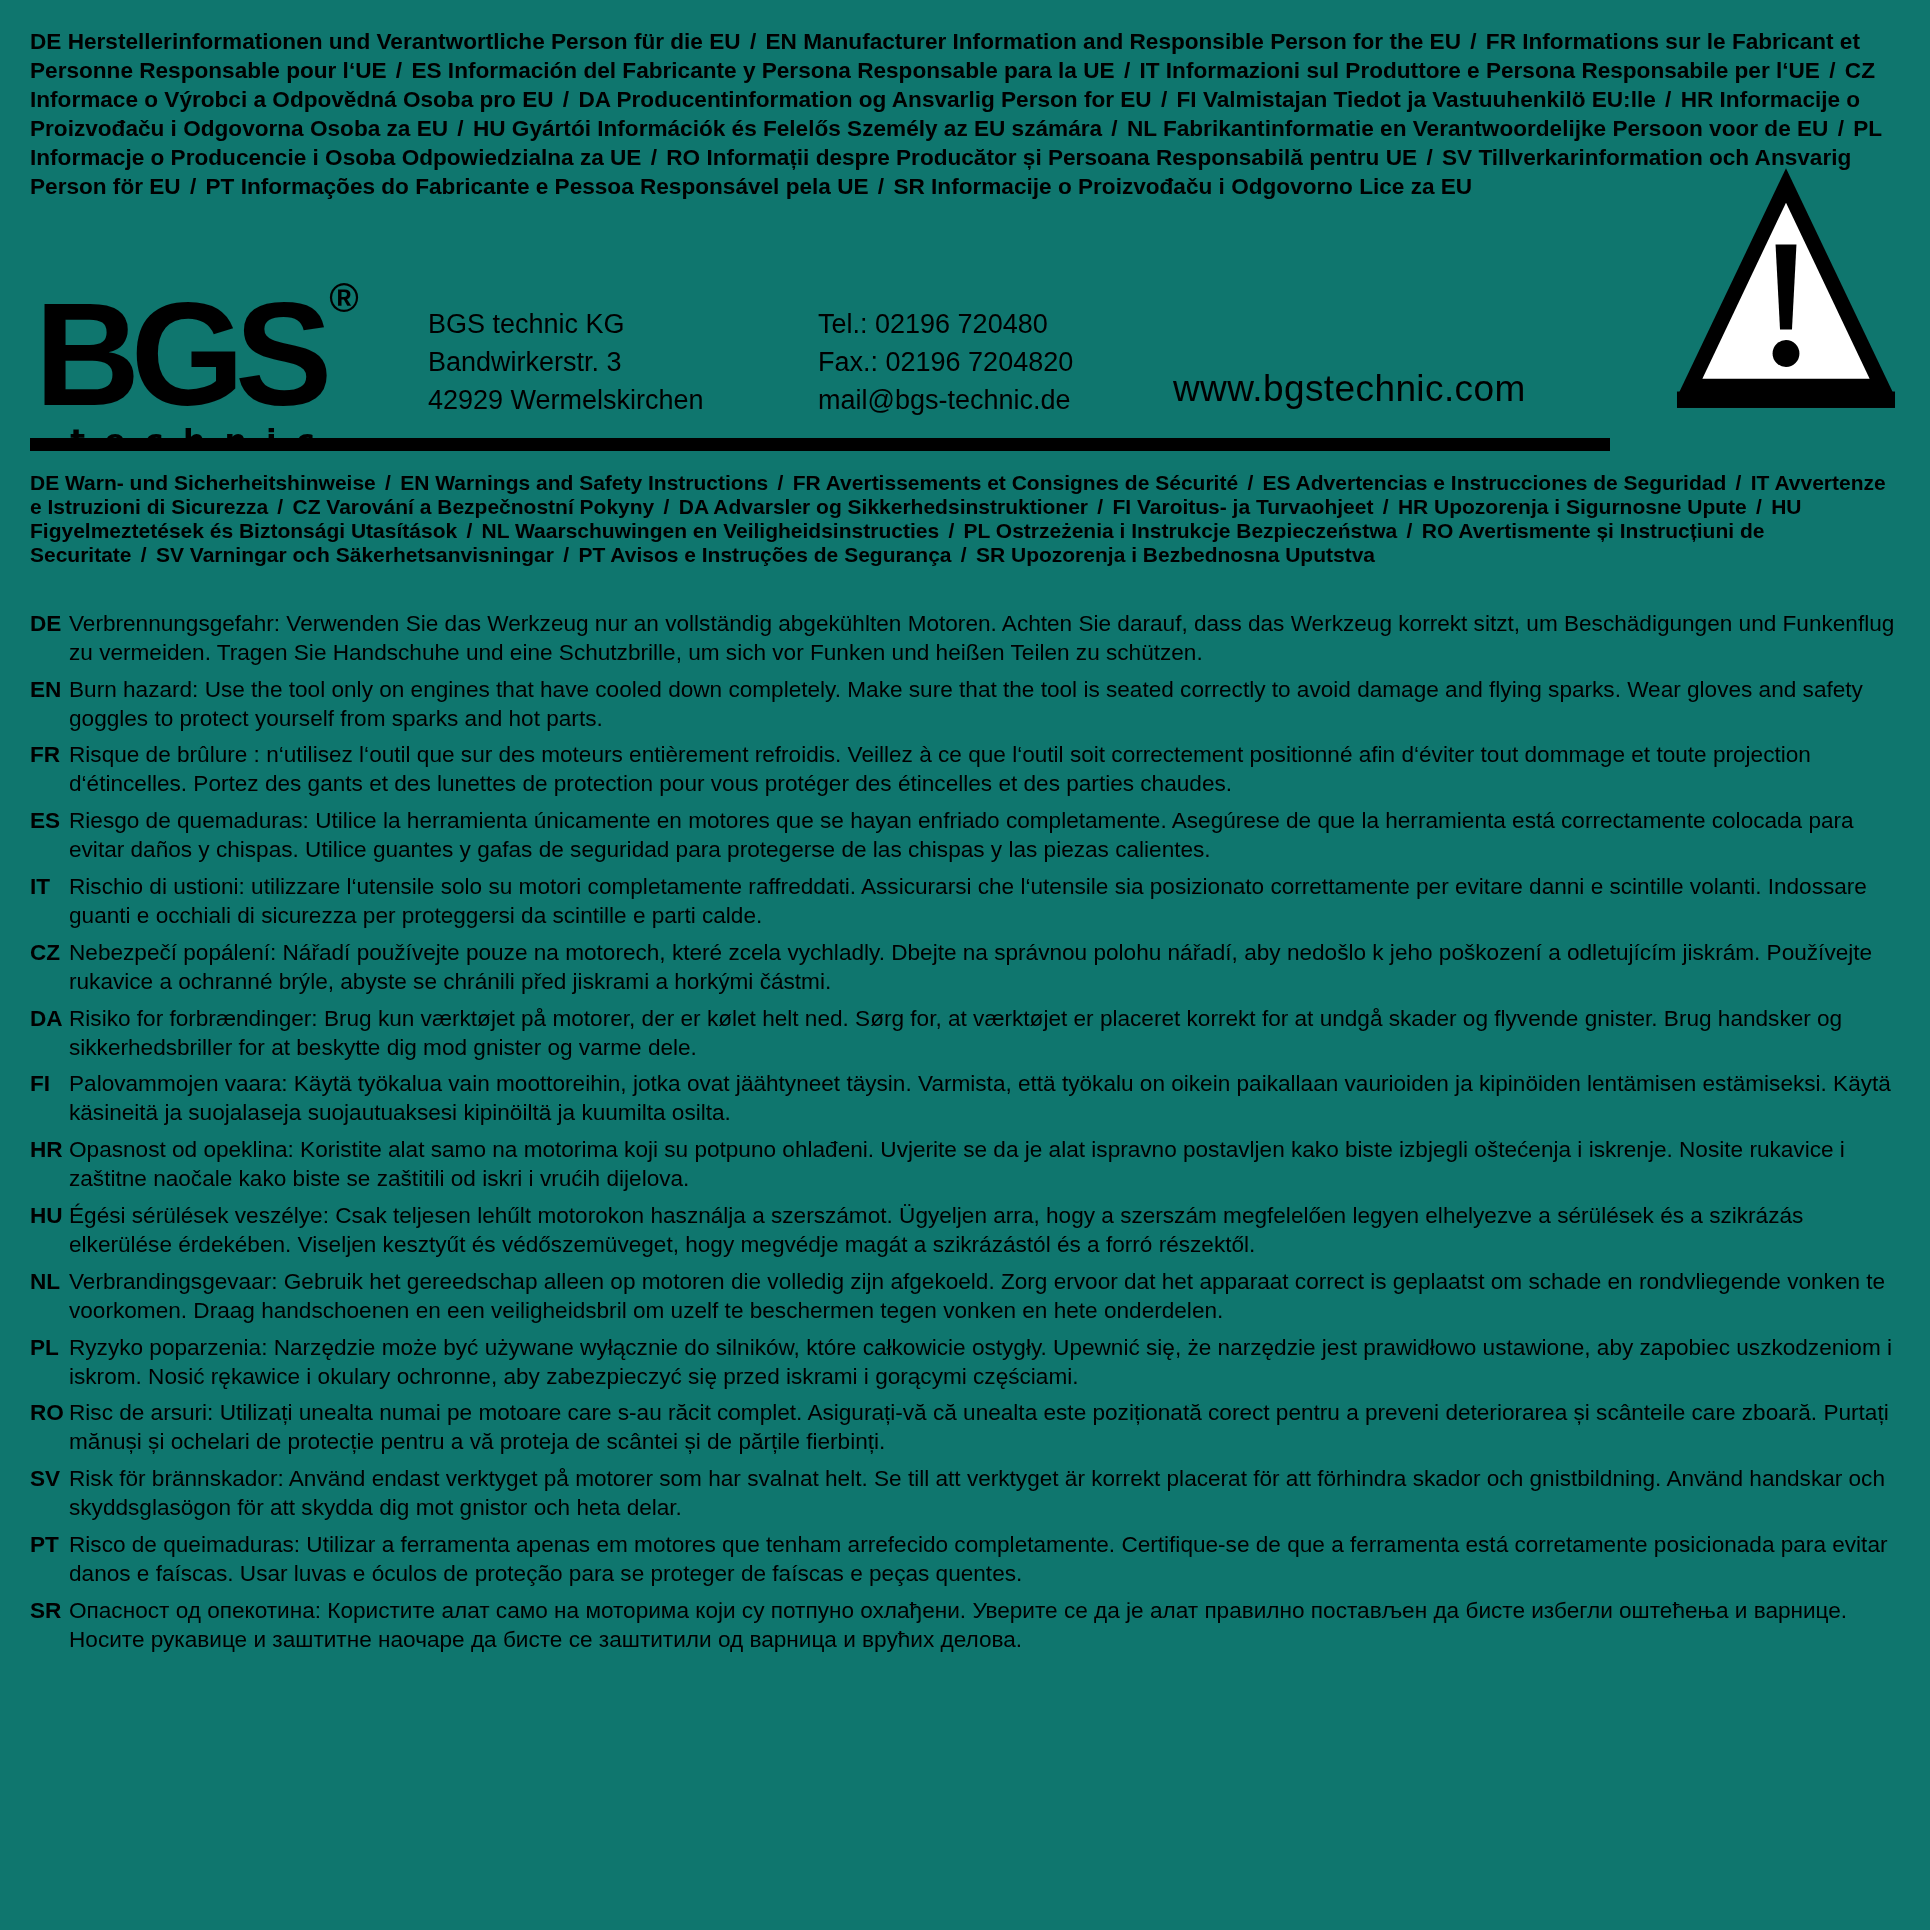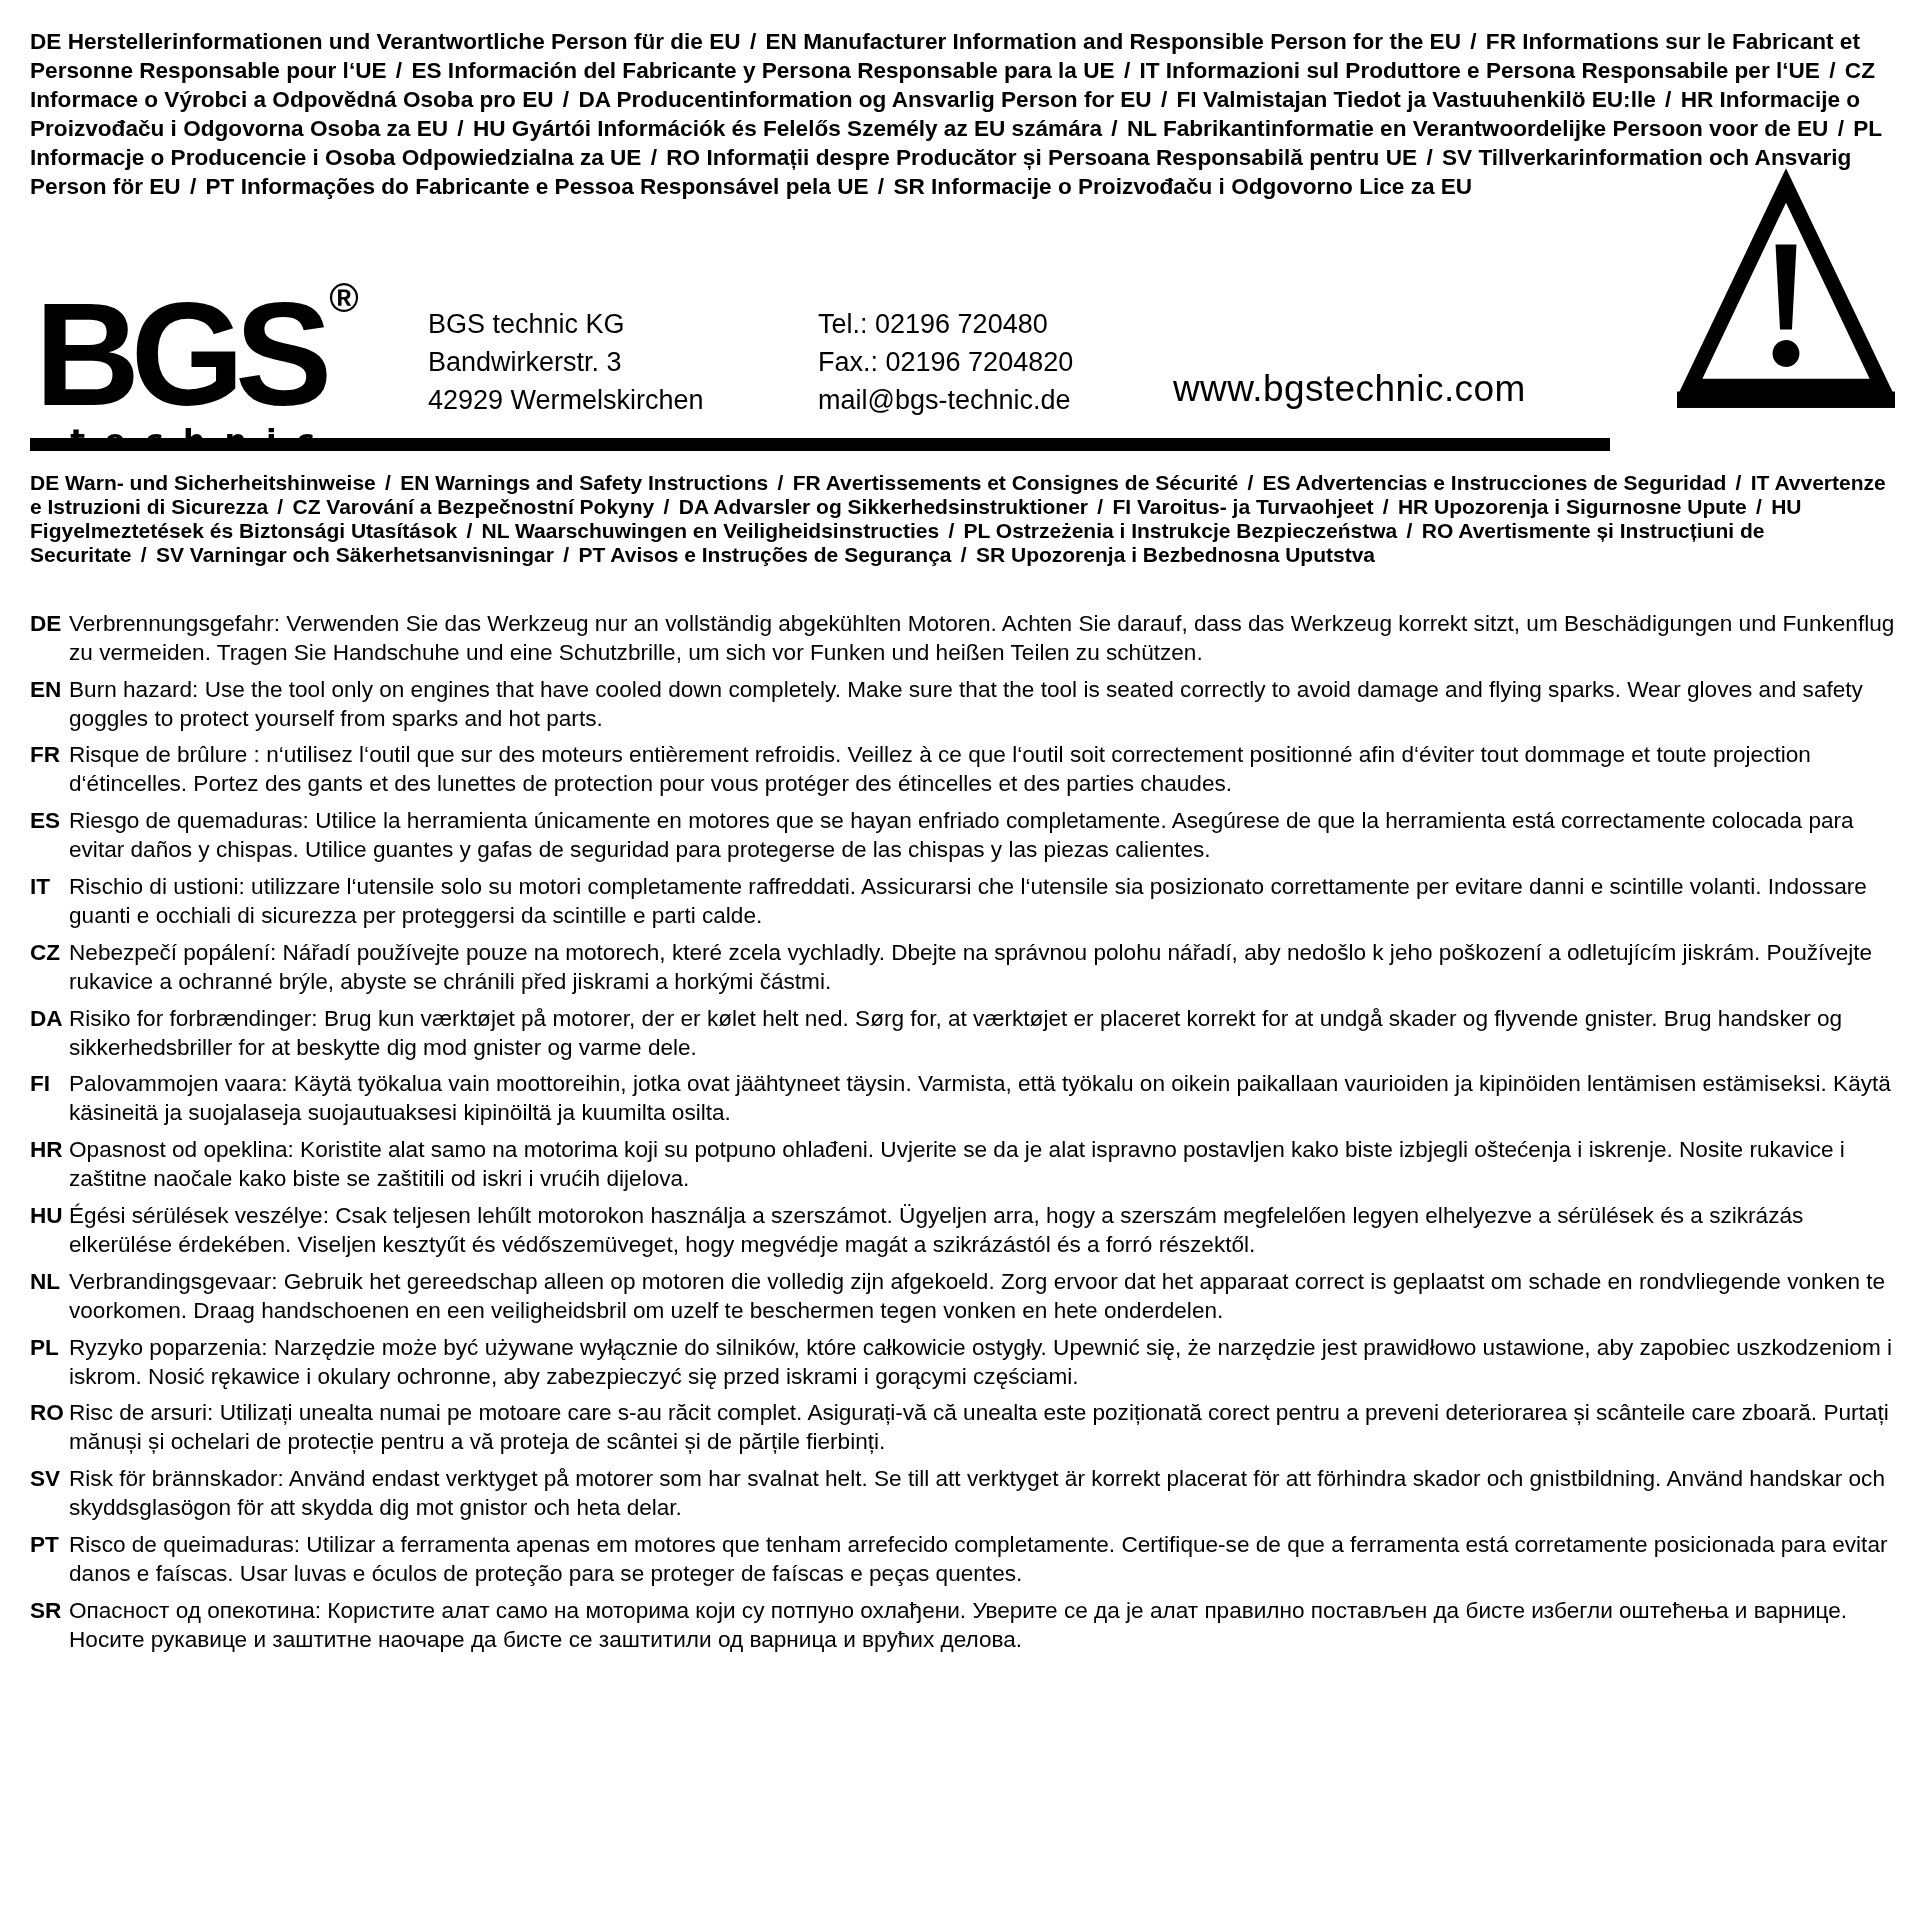--- a/index.html
+++ b/index.html
@@ -1,19 +1,19 @@
 <!DOCTYPE html>
 <html style="font-size:12.5px"><head>
 <meta charset="utf-8">
 <style>
   html,body{margin:0;padding:0;background:#888;}
   .page{
     position:relative;
     width:1930px;height:1930px;
-    background:#ffffff;color:#000;
+    background:#0f766e;color:#000;
     font-family:"Liberation Sans", sans-serif;
     box-sizing:border-box;
     padding:26.5px 30px 0 30px;
     margin:0 auto;
     overflow:hidden;
   }
   
   .ml-heading{
     margin:0;
     font-size:22.6px;line-height:29px;font-weight:700;

